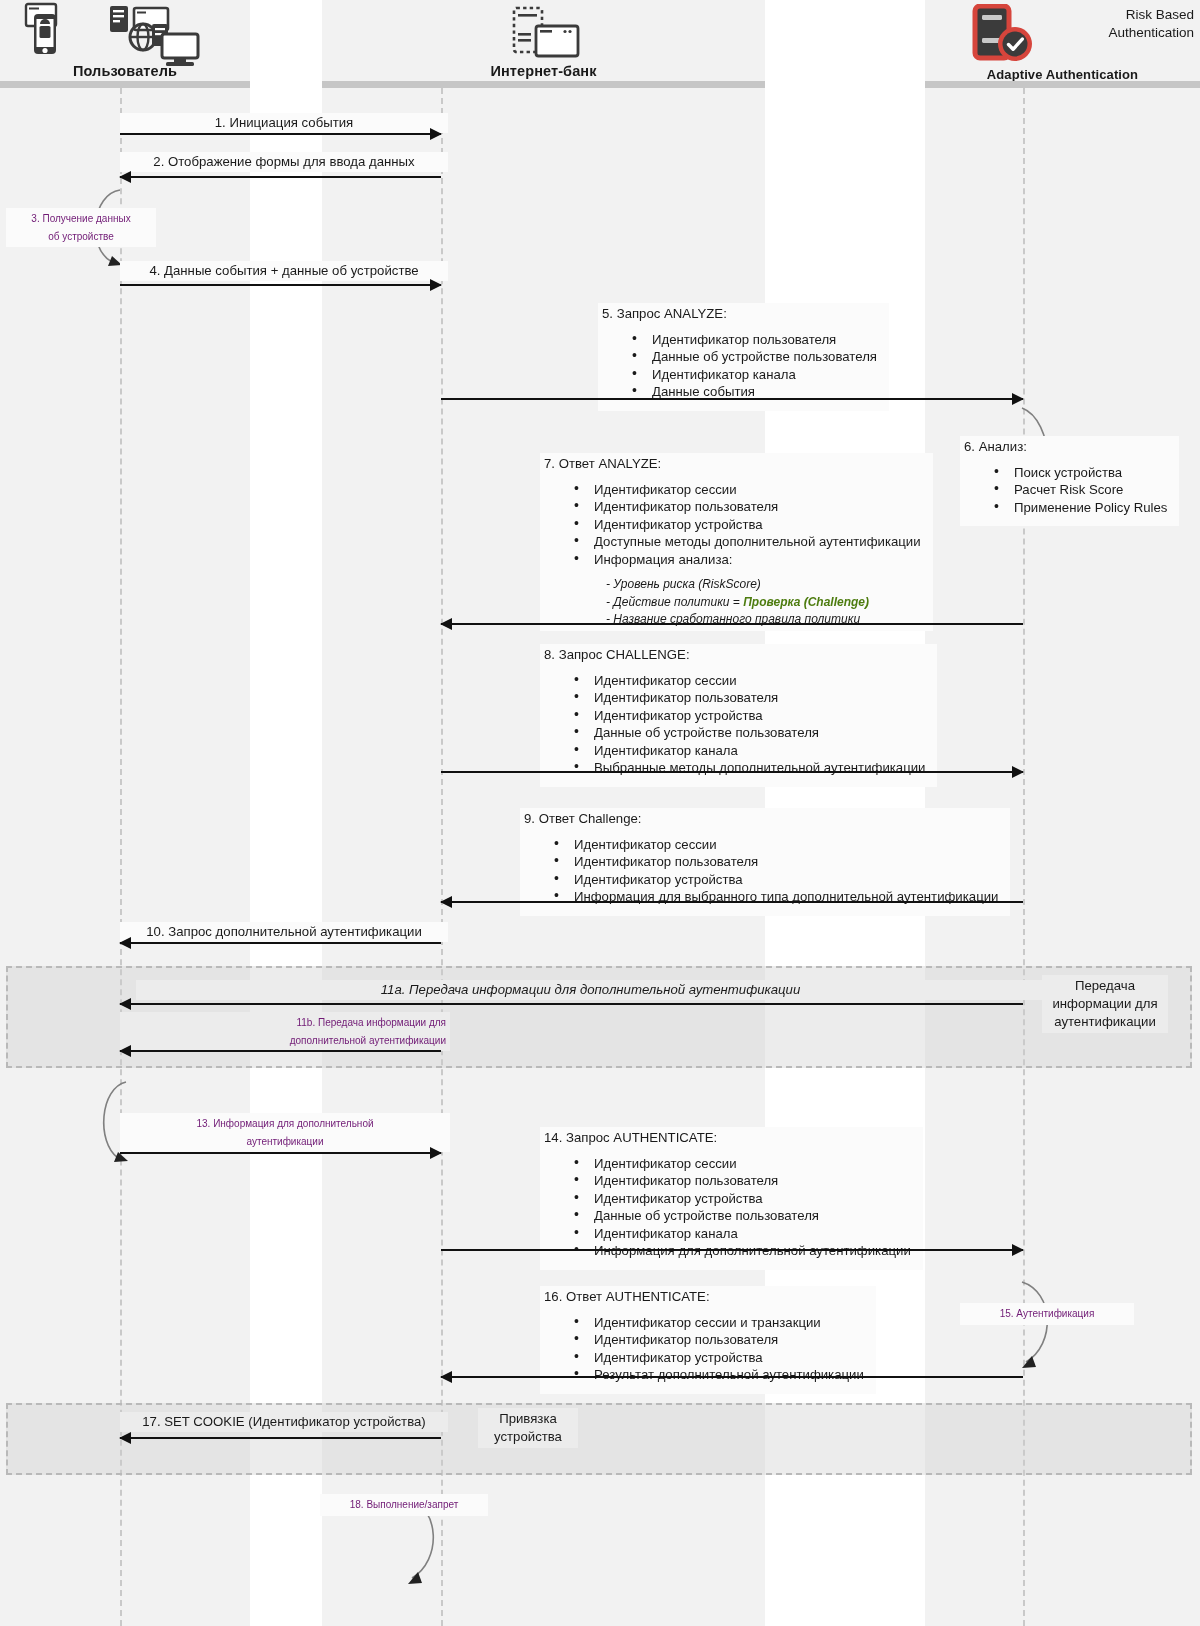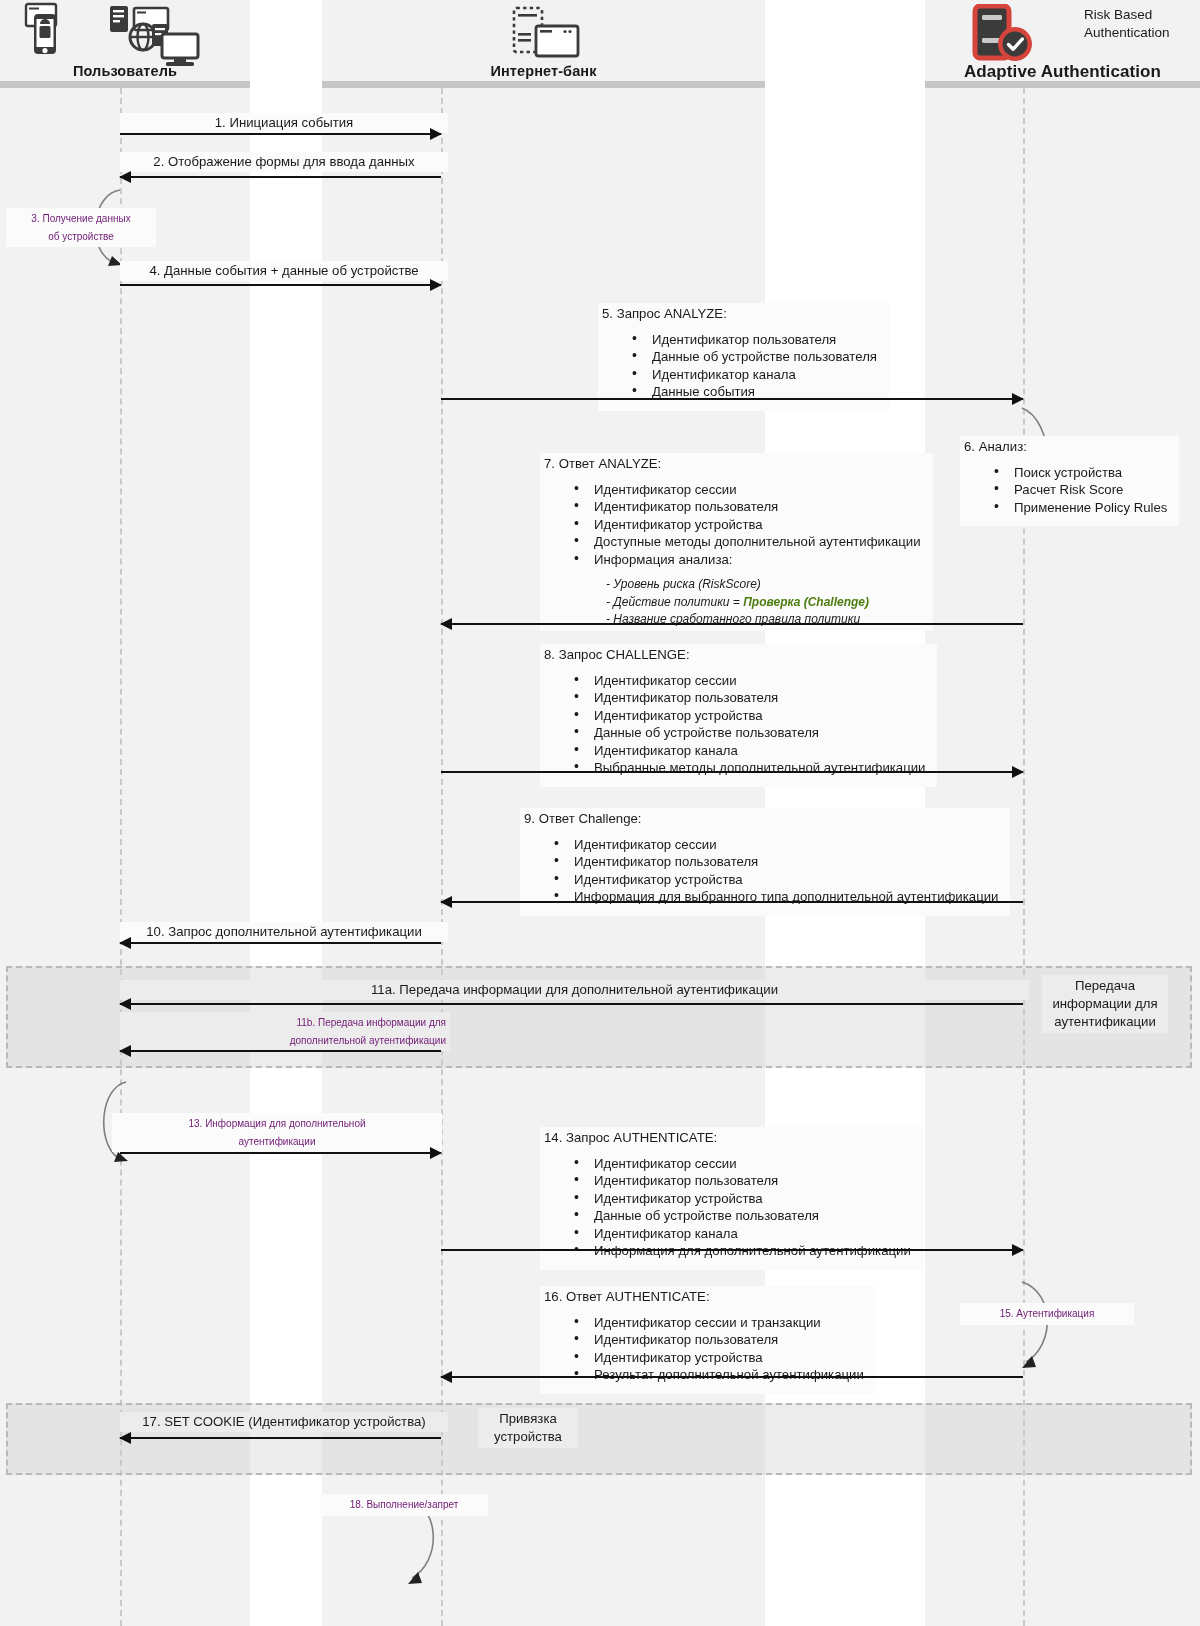--- a/index.html
+++ b/index.html
@@ -21,24 +21,24 @@
   .hdr{position:absolute;top:0;height:88px;}
   .hdr .hbg{position:absolute;inset:0;background:#f2f2f2;}
   .hdr .hbar{position:absolute;left:0;right:0;bottom:0;height:7px;background:#c6c6c6;}
   .hdr .hlabel{position:absolute;bottom:10px;left:0;right:0;text-align:center;
      font-weight:bold;font-size:14.5px;color:#1a1a1a;letter-spacing:.1px;}
   .hdr.h1{left:0;width:250px;}
   .hdr.h2{left:322px;width:443px;}
   .hdr.h3{left:925px;width:275px;}
   .hdr.h1 .hlabel{bottom:9px;}
   .hdr.h2 .hlabel{bottom:9px;}
-  .hdr.h3 .hlabel{bottom:6px;font-size:17px;}
+  .hdr.h3 .hlabel{bottom:6px;font-size:13px;}
 
   .icon-wrap{position:absolute;top:4px;display:flex;align-items:flex-start;gap:8px;}
-  .rba-caption{position:absolute;right:6px;top:6px;width:110px;text-align:left;
+  .rba-caption{position:absolute;right:6px;top:6px;width:110px;text-align:right;
      font-size:13.5px;line-height:18px;color:#1a1a1a;}
 
   
   .lifeline{position:absolute;top:88px;bottom:0;width:0;
      border-left:2px dashed #c9c9c9;}
 
   
   .arrow{position:absolute;height:2px;background:#111;}
   .arrow .head{position:absolute;top:-5px;width:0;height:0;
      border-top:6px solid transparent;border-bottom:6px solid transparent;}
@@ -269,39 +269,39 @@
   </div>
   <div class="arrow left" style="left:441px;top:901px;width:582px;">
       <span class="head"></span>
     </div>
 
   <div class="lbl c" style="left:120px;top:922px;width:322px;">10. Запрос дополнительной аутентификации</div>
   <div class="arrow left" style="left:120px;top:942px;width:321px;">
       <span class="head"></span>
     </div>
 
-  <div class="lbl c" style="left:120px;top:980px;width:903px;background:#ececec;">11a. Передача информации для дополнительной аутентификации</div>
+  <div class="lbl c" style="left:136px;top:980px;width:903px;background:#ececec;font-style:italic;">11a. Передача информации для дополнительной аутентификации</div>
   <div class="arrow left" style="left:120px;top:1003px;width:903px;">
       <span class="head"></span>
     </div>
 
   <div class="selfbox" style="left:120px;top:1012px;width:322px;background:#ececec;text-align:right;">
     <div>11b. Передача информации для</div>
     <div>дополнительной аутентификации</div>
   </div>
   <div class="arrow left" style="left:120px;top:1050px;width:321px;">
       <span class="head"></span>
     </div>
 
   <svg class="selfarc" style="left:88px;top:1078px;" width="56" height="96">
     <path d="M38 4 C 12 10, 8 64, 30 80" fill="none" stroke="#808080" stroke-width="1.6"></path>
     <polygon points="30,74 40,83 26,84" fill="#222"></polygon>
   </svg>
 
-  <div class="selfbox" style="left:112px;top:1113px;width:322px;">
+  <div class="selfbox" style="left:120px;top:1113px;width:322px;">
     <div>13. Информация для дополнительной</div>
     <div>аутентификации</div>
   </div>
   <div class="arrow right" style="left:120px;top:1152px;width:321px;">
       <span class="head"></span>
     </div>
 
   <div class="block" style="left:540px;top:1127px;">
     <div class="t">14. Запрос AUTHENTICATE:</div>
     <ul>

